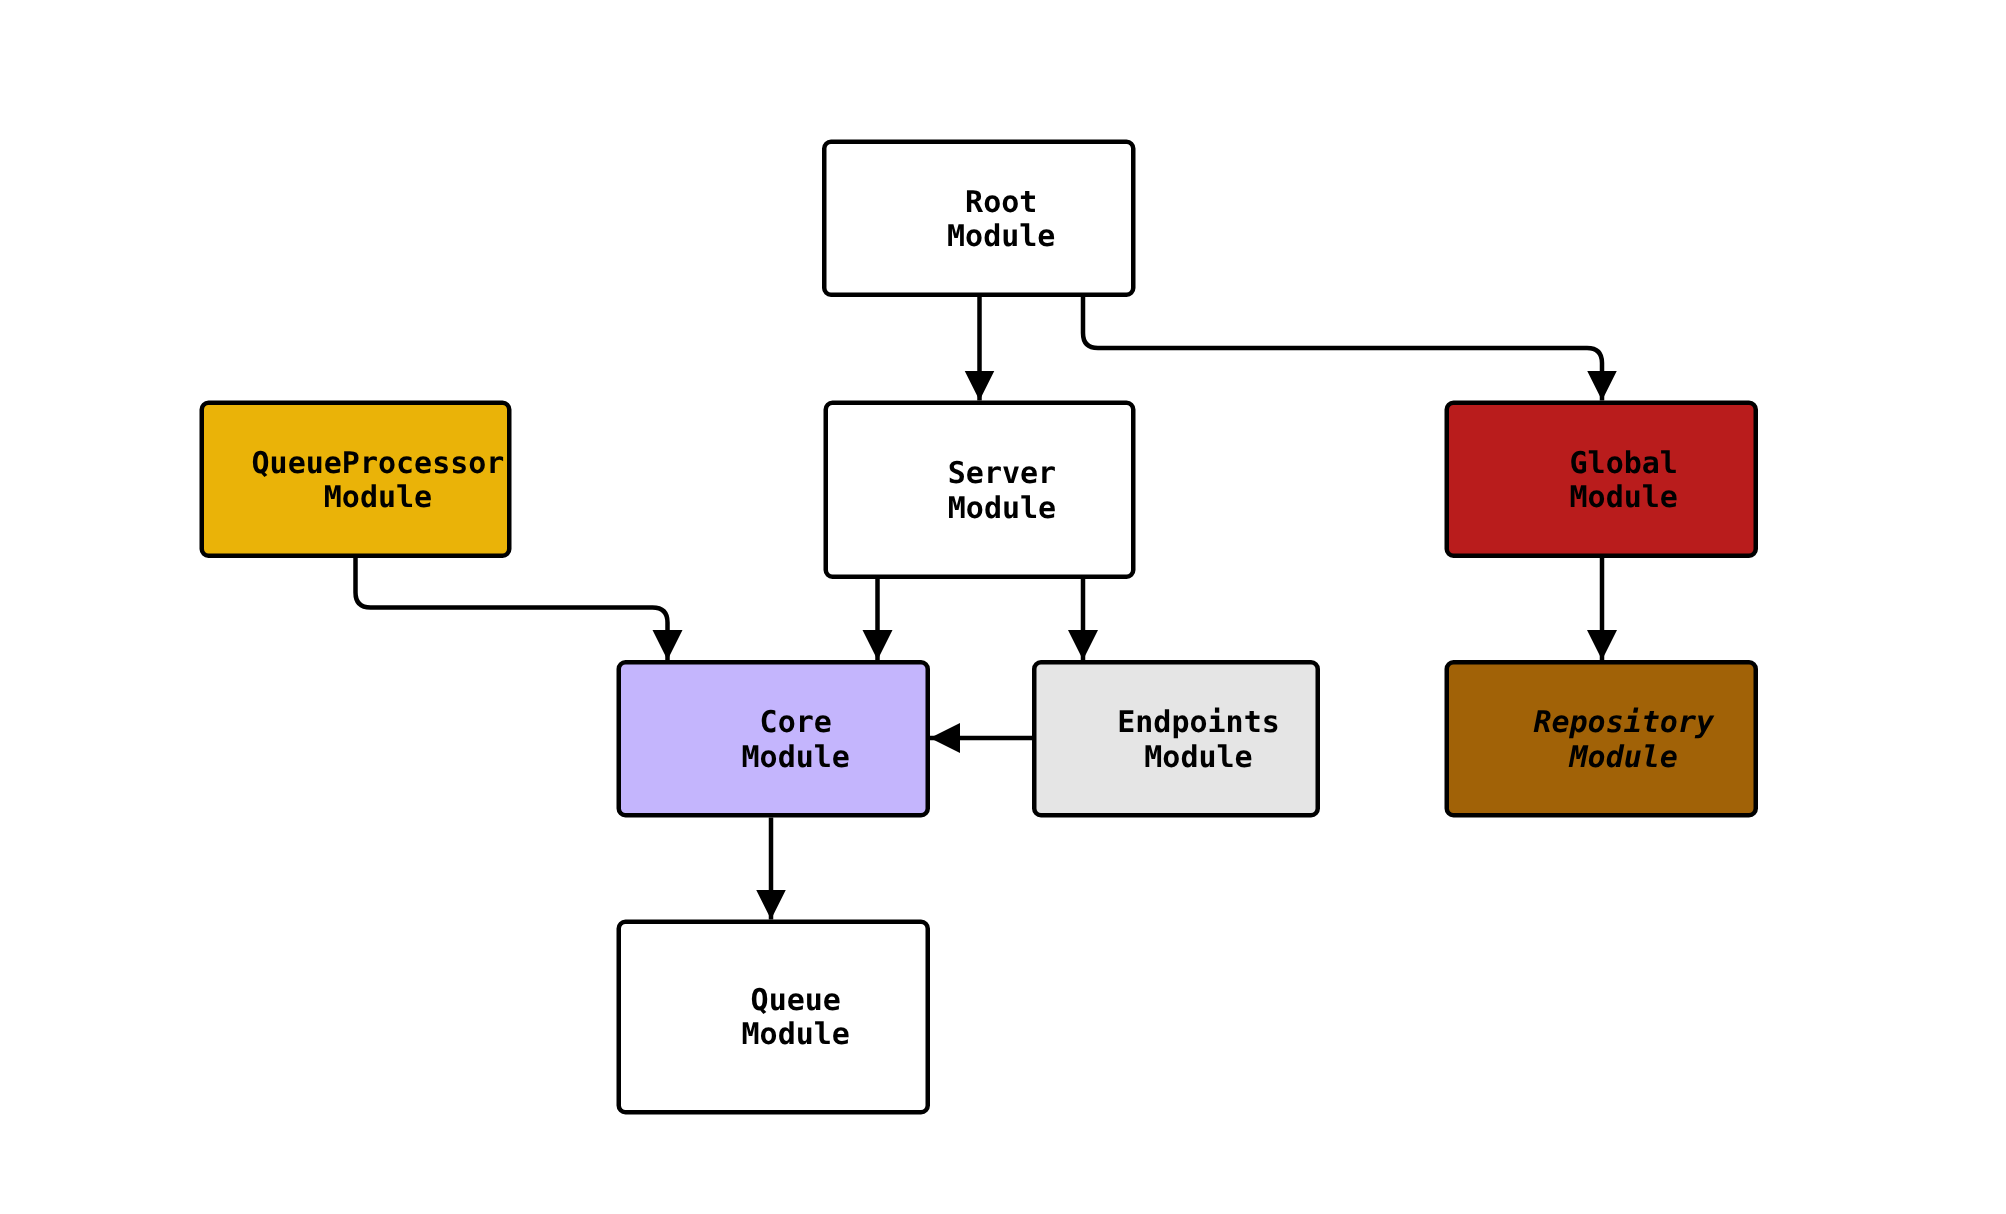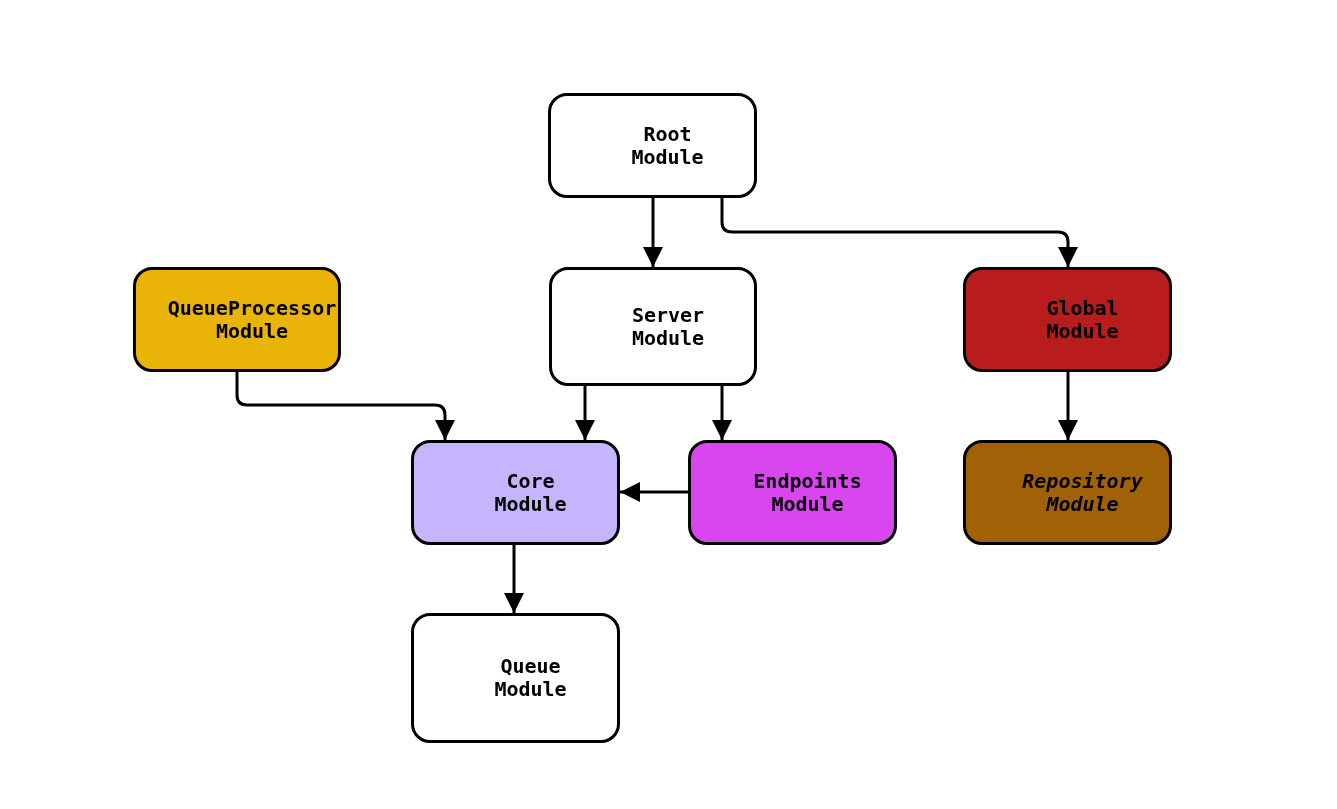--- a/index.html
+++ b/index.html
@@ -25,21 +25,21 @@
   }
   .edge {
     fill: none;
     stroke: #000000;
     stroke-width: 3;
   }
   .node {
     position: absolute;
     box-sizing: border-box;
     border: 3px solid #000000;
-    border-radius: 19px;
+    border-radius: 6px;
     background: #ffffff;
     display: flex;
     flex-direction: column;
     align-items: center;
     justify-content: center;
     text-align: center;
     padding-left: 30px;
   }
   .node-line {
     font-size: 20px;
@@ -82,21 +82,21 @@
         <div class="node-line" style="color: rgb(0, 0, 0);">Module</div>
       </div>
       <div class="node" style="left: 963px; top: 267px; width: 209px; height: 105px; background: #b91c1c; border-color: rgb(0, 0, 0);">
         <div class="node-line" style="color: rgb(0, 0, 0);">Global</div>
         <div class="node-line" style="color: rgb(0, 0, 0);">Module</div>
       </div>
       <div class="node" style="left: 411px; top: 440px; width: 209px; height: 105px; background: #c4b5fd; border-color: rgb(0, 0, 0);">
         <div class="node-line" style="color: rgb(0, 0, 0);">Core</div>
         <div class="node-line" style="color: rgb(0, 0, 0);">Module</div>
       </div>
-      <div class="node" style="left: 688px; top: 440px; width: 209px; height: 105px; background: #d946ef; border-color: rgb(0, 0, 0);">
+      <div class="node" style="left: 688px; top: 440px; width: 192px; height: 105px; background: #e5e5e5; border-color: rgb(0, 0, 0);">
         <div class="node-line" style="color: rgb(0, 0, 0);">Endpoints</div>
         <div class="node-line" style="color: rgb(0, 0, 0);">Module</div>
       </div>
       <div class="node" style="left: 963px; top: 440px; width: 209px; height: 105px; background: #a16207; border-color: rgb(0, 0, 0); font-style: italic;">
         <div class="node-line" style="color: rgb(0, 0, 0);">Repository</div>
         <div class="node-line" style="color: rgb(0, 0, 0);">Module</div>
       </div>
       <div class="node" style="left: 411px; top: 613px; width: 209px; height: 130px; background: rgb(255, 255, 255); border-color: rgb(0, 0, 0);">
         <div class="node-line" style="color: rgb(0, 0, 0);">Queue</div>
         <div class="node-line" style="color: rgb(0, 0, 0);">Module</div>

